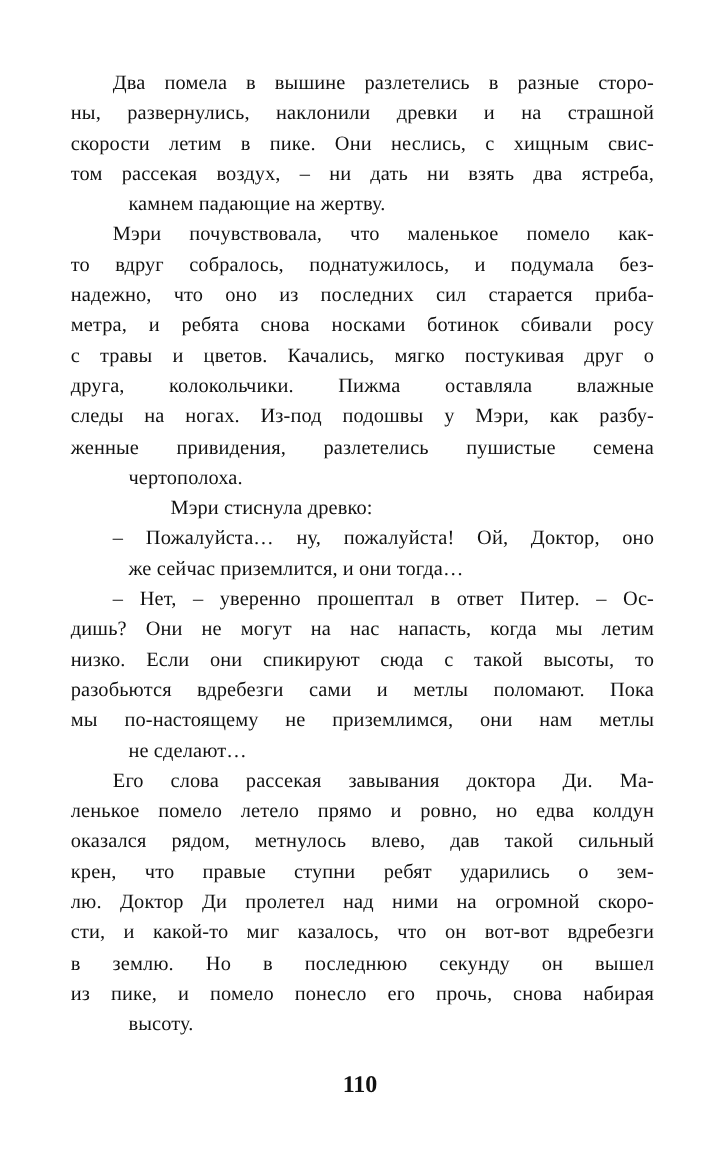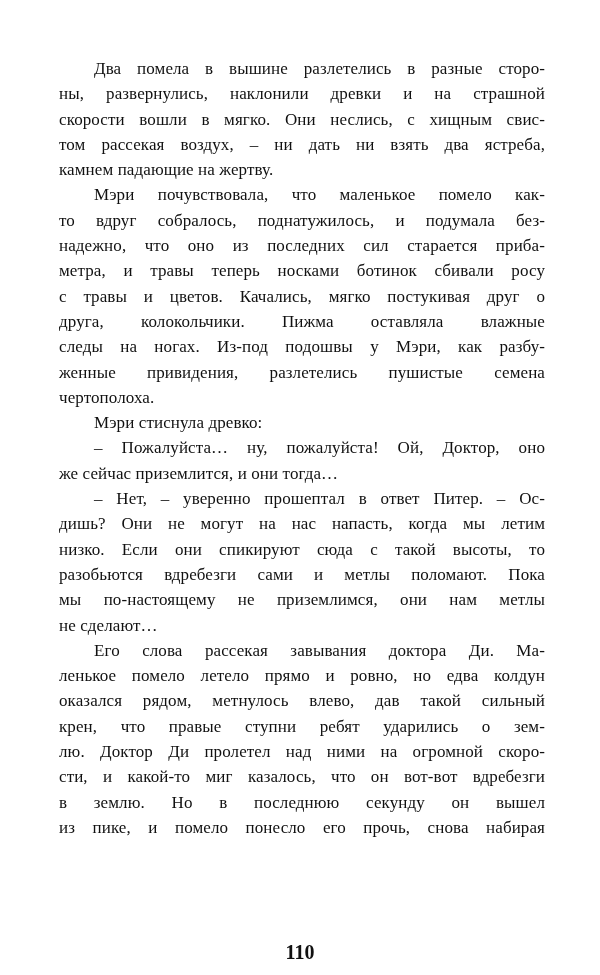--- a/index.html
+++ b/index.html
@@ -29,51 +29,51 @@
       white-space: nowrap;
       text-align: justify;
       text-align-last: justify;
       letter-spacing: 0.1px;
     }
     .line.indent {
       padding-left: 35px;
     }
     .line.last {
       text-align-last: left;
+      margin-left: 48px;
     }
     .page-number {
       position: absolute;
       left: 0;
       width: 600px;
       top: 893px;
       text-align: center;
       font-size: 20px;
       font-weight: bold;
       font-family: "Liberation Serif", "DejaVu Serif", serif;
-      margin-top: 48px;
     }
   </style>
 </head>
 <body>
 
 <div class="page">
 
   <div>
     <span class="line indent">Два помела в вышине разлетелись в разные сторо-</span>
     <span class="line">ны, развернулись, наклонили древки и на страшной</span>
-    <span class="line">скорости вошли в мягко. Они неслись, с хищным свис-</span>
+    <span class="line">скорости летим в пике. Они неслись, с хищным свис-</span>
     <span class="line">том рассекая воздух, – ни дать ни взять два ястреба,</span>
     <span class="line last">камнем падающие на жертву.</span>
   </div>
 
   <div>
     <span class="line indent">Мэри почувствовала, что маленькое помело как-</span>
     <span class="line">то вдруг собралось, поднатужилось, и подумала без-</span>
     <span class="line">надежно, что оно из последних сил старается приба-</span>
-    <span class="line">метра, и травы теперь носками ботинок сбивали росу</span>
+    <span class="line">метра, и ребята снова носками ботинок сбивали росу</span>
     <span class="line">с травы и цветов. Качались, мягко постукивая друг о</span>
     <span class="line">друга, колокольчики. Пижма оставляла влажные</span>
     <span class="line">следы на ногах. Из-под подошвы у Мэри, как разбу-</span>
     <span class="line">женные привидения, разлетелись пушистые семена</span>
     <span class="line last">чертополоха.</span>
   </div>
 
   <div>
     <span class="line indent last">Мэри стиснула древко:</span>
   </div>
@@ -94,16 +94,17 @@
 
   <div>
     <span class="line indent">Его слова рассекая завывания доктора Ди. Ма-</span>
     <span class="line">ленькое помело летело прямо и ровно, но едва колдун</span>
     <span class="line">оказался рядом, метнулось влево, дав такой сильный</span>
     <span class="line">крен, что правые ступни ребят ударились о зем-</span>
     <span class="line">лю. Доктор Ди пролетел над ними на огромной скоро-</span>
     <span class="line">сти, и какой-то миг казалось, что он вот-вот вдребезги</span>
     <span class="line">в землю. Но в последнюю секунду он вышел</span>
     <span class="line">из пике, и помело понесло его прочь, снова набирая</span>
+    <span class="line last">высоту.</span>
   </div>
 </div>
 
 <div class="page-number">110</div>
 
 </body></html>

